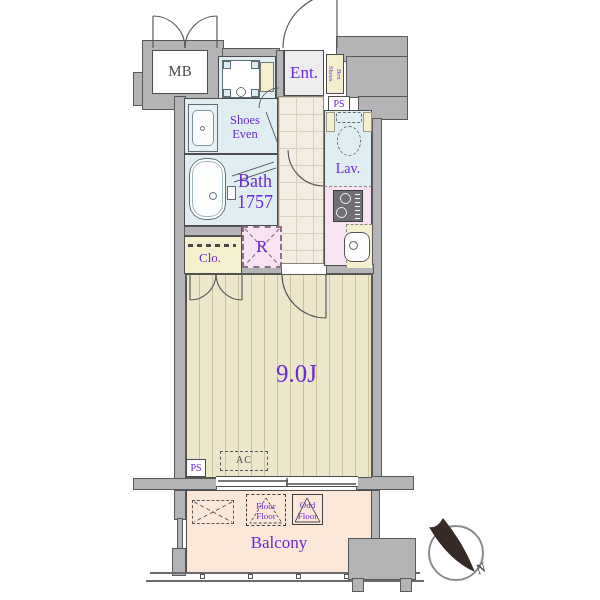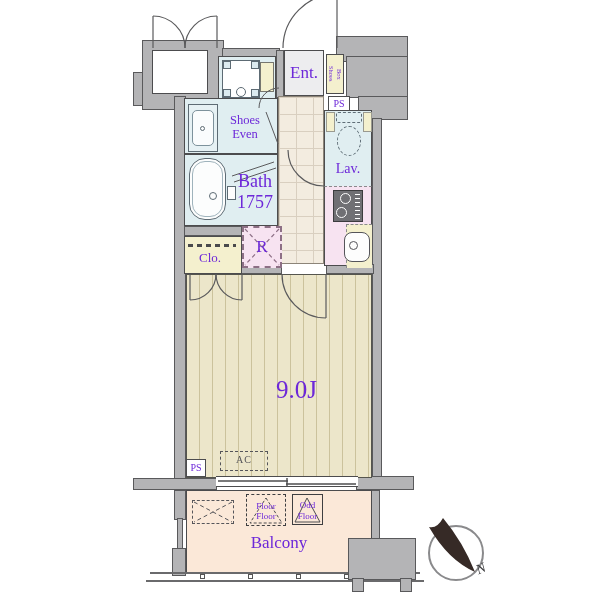--- a/index.html
+++ b/index.html
@@ -163,20 +163,23 @@
 
     <polygon points="266,498 282,523 250,523" stroke="#4c4c4e" stroke-width="1" stroke-dasharray="3,2" fill="none"></polygon>
     <polygon points="307,498 320,522 295,522" stroke="#4c4c4e" stroke-width="1" fill="none"></polygon>
 
     <g>
       <circle cx="456" cy="553" r="27" stroke="#8a8a8c" stroke-width="2" fill="#ffffff"></circle>
       <path d="M475,572 Q448,560 429,527 Q437,529 443,518 Q463,542 475,572 Z" fill="#362a26"></path>
     </g>
   </svg>
 
+  <div class="lbl" style="left:152px;top:50px;width:56px;height:44px;font-size:15px;color:#4a4a4c;">
+      <span>MB</span>
+    </div>
   <div class="lbl" style="left:282px;top:60px;width:44px;height:26px;font-size:17px;">
       <span>Ent.</span>
     </div>
   <div class="lbl" style="left:326px;top:54px;width:18px;height:40px;">
     <div style="writing-mode:vertical-lr;font-size:6.5px;line-height:1.2;">
       <span style="display:block;">Shoes</span>
       <span style="display:block;">Box</span>
     </div>
   </div>
   <div class="lbl" style="left:328px;top:96px;width:22px;height:16px;font-size:10px;">
@@ -192,21 +195,21 @@
   <div class="lbl" style="left:234px;top:172px;width:42px;height:40px;font-size:18px;flex-direction:column;">
     <span>Bath</span>
       <span>1757</span>
   </div>
   <div class="lbl" style="left:184px;top:248px;width:52px;height:20px;font-size:13px;">
       <span>Clo.</span>
     </div>
   <div class="lbl" style="left:242px;top:226px;width:40px;height:42px;font-size:17px;">
       <span>R</span>
     </div>
-  <div class="lbl" style="left:186px;top:376px;width:221px;height:28px;font-size:25px;">
+  <div class="lbl" style="left:186px;top:360px;width:221px;height:28px;font-size:25px;">
       <span>9.0J</span>
     </div>
   <div class="lbl" style="left:186px;top:459px;width:20px;height:18px;font-size:10px;">
       <span>PS</span>
     </div>
   <div class="lbl" style="left:220px;top:450px;width:48px;height:20px;font-size:10px;letter-spacing:1px;color:#55555a;">
       <span>AC</span>
     </div>
   <div class="lbl" style="left:246px;top:496px;width:40px;height:30px;font-size:9px;flex-direction:column;">
     <span>Floor</span>

